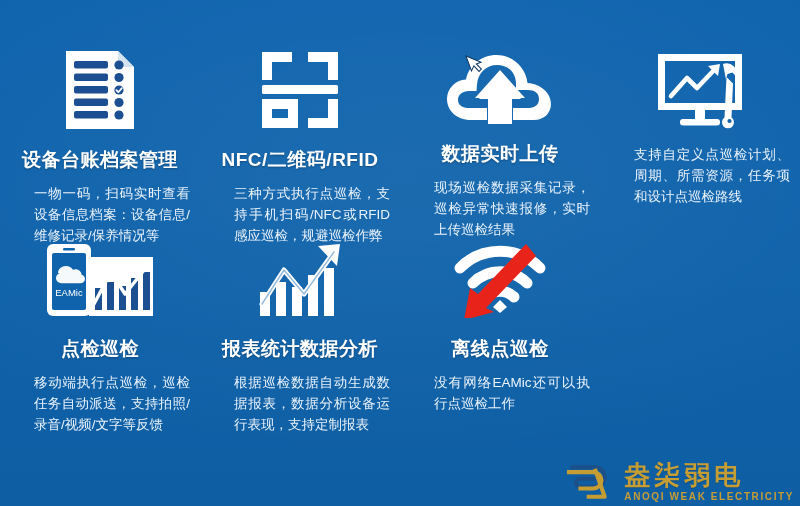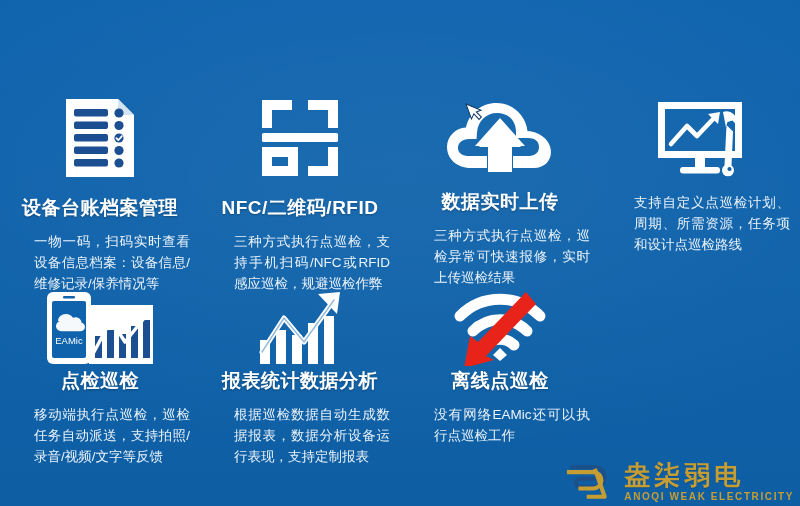--- a/index.html
+++ b/index.html
@@ -15,21 +15,21 @@
     background:
       radial-gradient(120% 90% at 50% 35%, rgba(255,255,255,.055), rgba(255,255,255,0) 62%),
       linear-gradient(180deg,#0f64ae 0%, #0f62aa 55%, #0e5ea3 100%);
     pointer-events:none;
   }
   .grid{
     position:absolute; inset:0;
     display:grid;
     grid-template-columns:repeat(4,200px);
     grid-template-rows:192px 210px;
-    padding-top:96px;
+    padding-top:48px;
   }
   .card{
     display:flex; flex-direction:column; align-items:center;
     padding:0 10px;
     text-align:center;
   }
   .icon-wrap{
     height:86px;
     display:flex; align-items:center; justify-content:center;
     position:relative;
@@ -48,21 +48,21 @@
     margin-top:11px;
     font-size:13.5px;
     line-height:1.55;
     color:#eaf3fb;
     max-width:182px;
     text-align:justify;
     text-align-last:left;
     word-break:break-all;
     margin-left:24px;
   }
-  .row2 .card-title{ margin-top:0; }
+  .row2 .card-title{ margin-top:16px; }
 
   
   .watermark{
     position:absolute;
     right:6px; bottom:2px;
     display:flex; align-items:center; gap:16px;
     opacity:.92;
   }
   .wm-mark{ width:46px; height:44px; flex:none; }
   .wm-text{ display:flex; flex-direction:column; line-height:1; }
@@ -133,21 +133,21 @@
       <svg width="110" height="78" viewBox="0 0 110 78">
         <path d="M26 72 C11 72 2 62 2 51 C2 41 10 32 21 31.5 C24 17 36.5 7 51.5 7 C68 7 81 19.5 82.5 35 C96 36 106 45 106 56 C106 65 99 72 89 72 L68 72 L68 60 L84 60 C90 60 94 56.5 94 51 C94 45 89.5 42 83 42 L71 42 L71 36 C71 24 62.5 17 52 17 C41 17 33 25 32 36.5 L31.5 43 L24 43 C17.5 43 13 46.5 13 52 C13 57.5 18 60 24 60 L42 60 L42 72 Z" fill="#ffffff"></path>
         <path d="M55 22 L80 50 L67 50 L67 76 L43 76 L43 50 L30 50 Z" fill="#ffffff"></path>
         <path d="M55 26 L76 51 L64 51 L64 74 L46 74 L46 51 L34 51 Z" fill="#ffffff"></path>
         <g class="cursor-arrow">
           <path d="M0 0 L0 16 L4 12 L7 19 L10 17.5 L7 11 L12 11 Z" fill="#ffffff" stroke="#123a63" stroke-width="1" transform="translate(21,8) rotate(-20)"></path>
         </g>
       </svg>
     </div>
     <div class="card-title">数据实时上传</div>
-    <div class="card-desc">三种方式执行点巡检，巡检异常可快速报修，实时上传巡检结果</div>
+    <div class="card-desc">现场巡检数据采集记录，巡检异常快速报修，实时上传巡检结果</div>
   </div>
 
   <div class="card">
     <div class="icon-wrap">
       <svg width="96" height="82" viewBox="0 0 96 82">
         <path d="M6 4 H90 V60 H6 Z M13 11 V53 H83 V11 Z" fill="#ffffff"></path>
         <rect x="43" y="60" width="10" height="10" fill="#ffffff"></rect>
         <rect x="28" y="69" width="40" height="6.5" rx="3" fill="#ffffff"></rect>
         <rect x="45" y="6.5" width="6" height="2" rx="1" fill="#ffffff"></rect>
 

